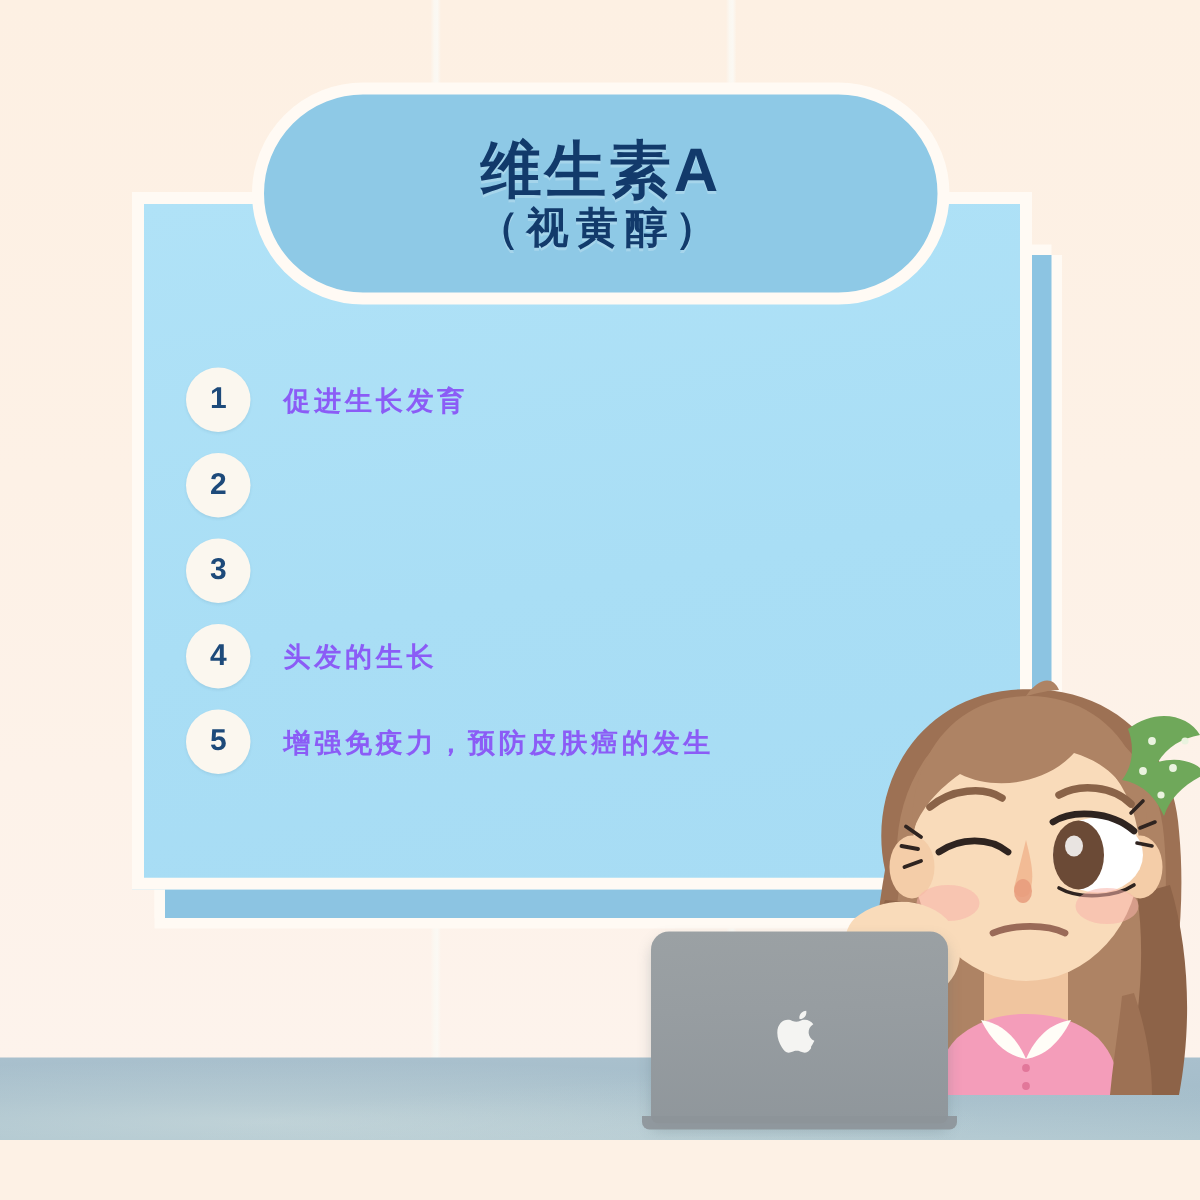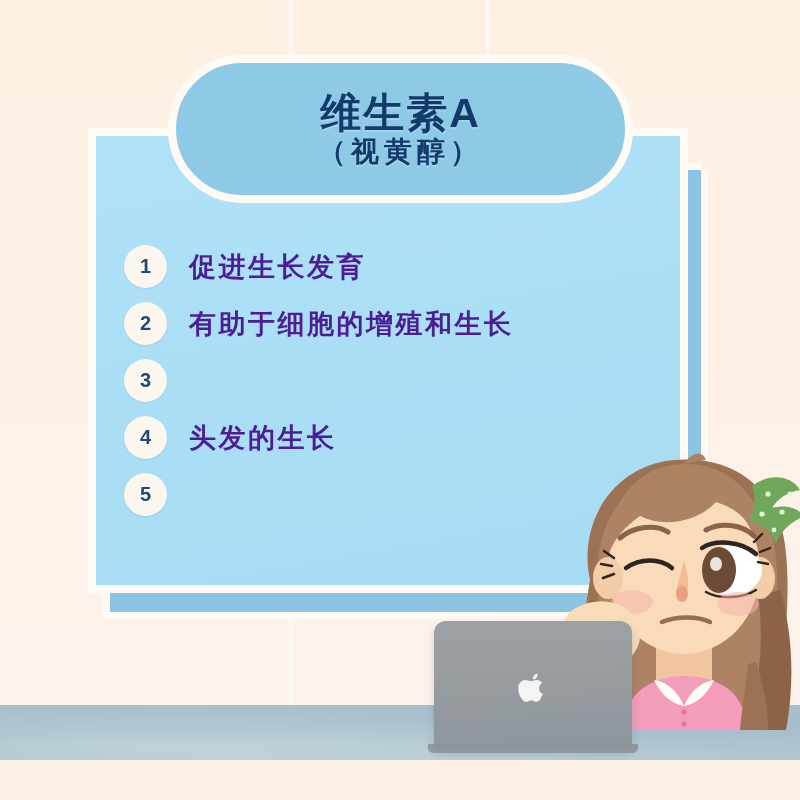--- a/index.html
+++ b/index.html
@@ -50,21 +50,21 @@
   .title-main{font-size:41px;}
   .title-sub{font-size:28px;letter-spacing:5px;}
 
   
   .list{position:absolute;left:124px;top:238px;width:560px;}
   .row{display:flex;align-items:center;height:57px;}
   .num{width:43px;height:43px;min-width:43px;border-radius:50%;
        background:#fbf7ef;color:#1d4a7a;font-size:20px;font-weight:bold;
        display:flex;align-items:center;justify-content:center;
        box-shadow:0 1px 2px rgba(40,80,110,.10);}
-  .row-text{margin-left:22px;color:#4c1d95;font-size:27px;font-weight:bold;
+  .row-text{margin-left:22px;color:#8b5cf6;font-size:18px;font-weight:bold;
        letter-spacing:2.5px;white-space:nowrap;}
 
   
   .laptop{position:absolute;left:434px;top:621px;width:198px;height:128px;
        background:linear-gradient(178deg,#9ba1a4 0%,#979da1 40%,#8f969b 100%);
        border-radius:12px 12px 5px 5px;
        box-shadow:0 5px 9px rgba(90,110,120,.28);}
   .laptop-foot{position:absolute;left:428px;top:744px;width:210px;height:9px;
        background:#8d9499;border-radius:0 0 5px 5px;opacity:.9;}
   .apple{position:absolute;left:50%;top:48px;transform:translateX(-50%);
@@ -98,31 +98,31 @@
     <div class="title-line title-sub">（视黄醇）</div>
   </div>
 
   <div class="list">
     <div class="row">
       <div class="num">1</div>
       <div class="row-text">促进生长发育</div>
     </div>
     <div class="row">
       <div class="num">2</div>
-      <div class="row-text">有助于细胞的增殖和生长</div>
     </div>
     <div class="row">
       <div class="num">3</div>
     </div>
     <div class="row">
       <div class="num">4</div>
       <div class="row-text">头发的生长</div>
     </div>
     <div class="row">
       <div class="num">5</div>
+      <div class="row-text">增强免疫力，预防皮肤癌的发生</div>
     </div>
   </div>
 
   <svg class="girl" viewBox="0 0 256 300">
 
     <path d="M34 150 C22 96 54 36 118 30 C184 24 226 66 230 124 C236 186 224 244 214 300 L30 300 C22 246 26 196 34 150 Z" fill="#9d7154"></path>
     <path d="M44 158 C34 108 62 46 120 42 C178 38 216 76 220 128 C225 184 214 246 206 300 L40 300 C33 250 38 202 44 158 Z" fill="#ae8364"></path>
 
     <path d="M34 170 C20 214 18 262 24 300 L62 300 C52 254 50 208 56 172 Z" fill="#8d6348"></path>
     <path d="M224 160 C238 206 238 258 230 300 L192 300 C204 254 208 206 202 166 Z" fill="#8d6348"></path>

